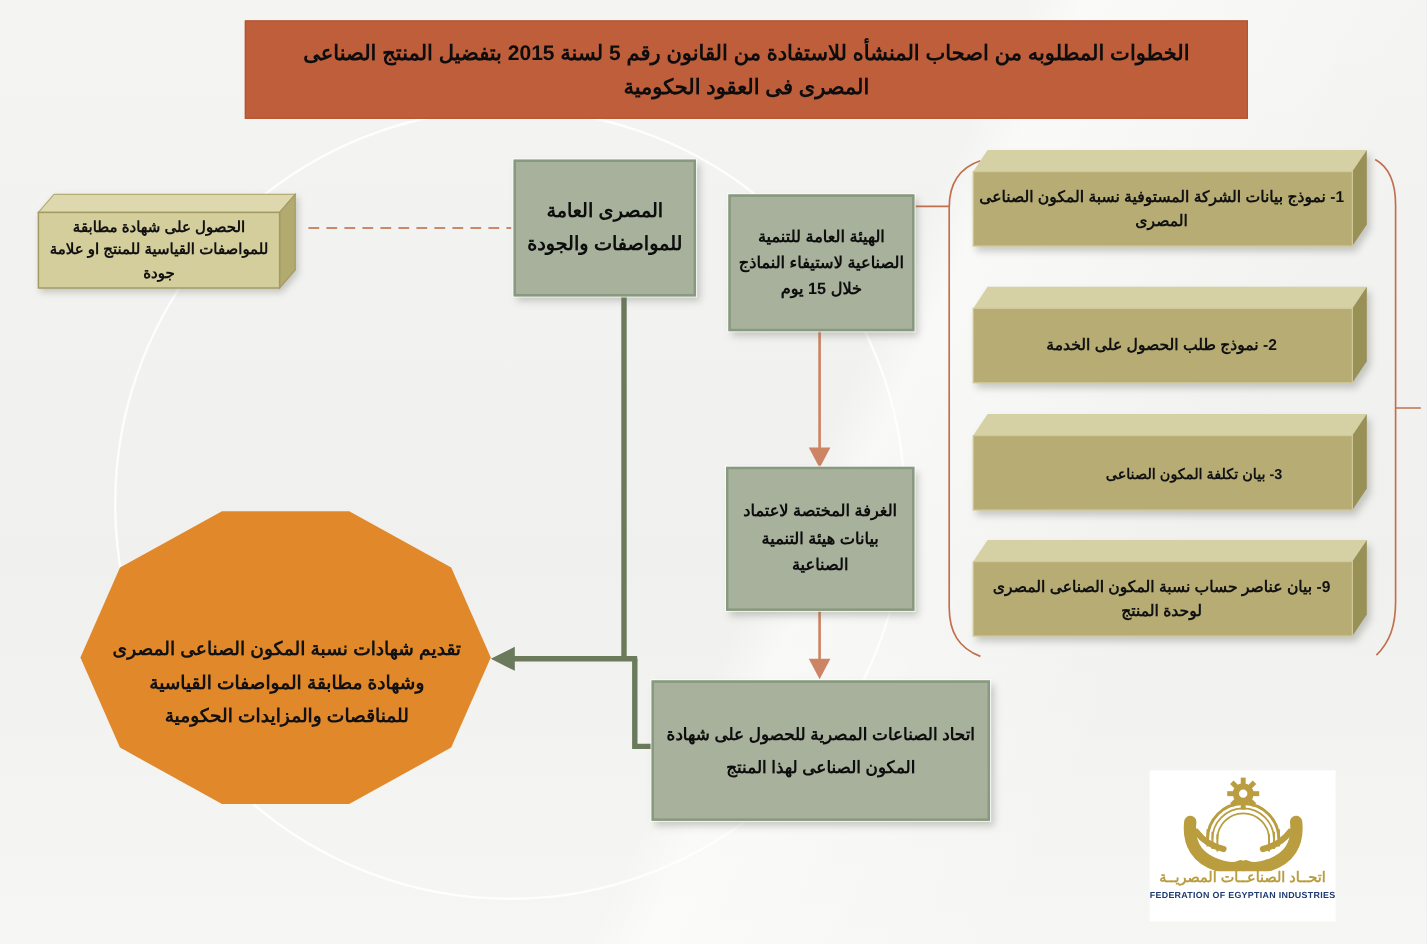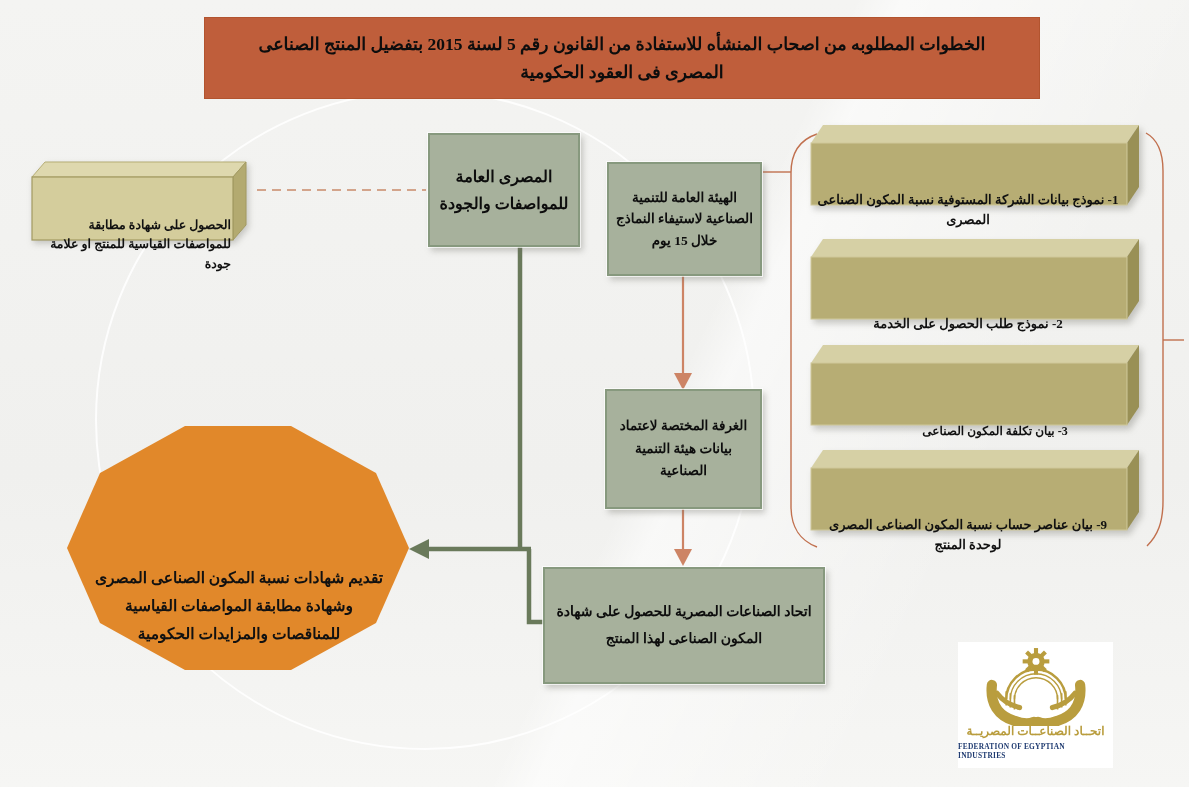--- a/index.html
+++ b/index.html
@@ -1,31 +1,31 @@
 <!DOCTYPE html>
 <html lang="ar"><head>
 <meta charset="utf-8">
 <style>
   html,body{margin:0;padding:0;background:#e8e8e6;}
   *{box-sizing:border-box;}
   #canvas{
     position:relative;width:1189px;height:787px;overflow:hidden;
-    font-family:Liberation Serif, serif;
+    font-family:Liberation Sans, sans-serif;
     background:
       linear-gradient(115deg, rgba(255,255,255,0) 55%, rgba(255,255,255,.55) 58%, rgba(255,255,255,0) 78%),
       linear-gradient(180deg,#f4f4f2 0%,#f0f0ee 60%,#f6f6f4 100%);
     padding-left: 36px;
   }
   .bg-circle{
     position:absolute;left:95px;top:90px;width:660px;height:660px;border-radius:50%;
     border:2px solid rgba(255,255,255,.85);z-index:0;pointer-events:none;
   }
   .layer{position:absolute;left:0;top:0;z-index:1;}
   .txt{position:absolute;z-index:2;direction:rtl;text-align:center;color:#111;
-       font-weight:700;display:flex;align-items:center;justify-content:center;margin-top:36px;}
+       font-weight:700;display:flex;align-items:center;justify-content:center;}
   .header{
     position:absolute;left:204px;top:17px;width:836px;height:82px;z-index:2;
     background:#bf5e3b;border:1px solid #b2542f;
     display:flex;align-items:center;justify-content:center;
   }
   .header span{direction:rtl;text-align:center;color:#0d0d0d;font-weight:700;
     font-size:17.5px;line-height:1.6;padding:0 28px;}
   .gbox{
     position:absolute;z-index:2;background:#a7b19c;border:2px solid #87997e;
     box-shadow:0 0 0 1px rgba(255,255,255,.7), 3px 4px 6px rgba(110,110,100,.35);
@@ -101,21 +101,21 @@
       <rect x="811" y="468" width="316" height="62" fill="#b7ad74" stroke="#cfc89a" stroke-width="1"></rect>
     </g>
 
     <polygon points="409,548 376,473 291,426 185,426 100,473 67,548 100,623 185,670 291,670 376,623" fill="#e1882a"></polygon>
   </svg>
 
   <div class="header">
     <span>الخطوات المطلوبه من اصحاب المنشأه  للاستفادة من القانون رقم 5 لسنة 2015 بتفضيل المنتج الصناعى المصرى فى العقود الحكومية</span>
   </div>
 
-  <div class="txt" style="left:34px;top:181px;width:197px;height:56px;font-size:12.5px;line-height:1.55;text-align:right;">
+  <div class="txt" style="left:34px;top:181px;width:197px;height:56px;font-size:12.5px;line-height:1.55;">
     <span>الحصول على شهادة مطابقة للمواصفات القياسية للمنتج او علامة جودة</span>
   </div>
 
   <div class="gbox" style="left:428px;top:133px;width:152px;height:114px;">
     <span style="font-size:16px;line-height:1.7;">المصرى العامة للمواصفات والجودة</span>
   </div>
 
   <div class="gbox" style="left:607px;top:131px;width:155px;height:114px;margin-top:31px;">
     <span style="font-size:13.5px;line-height:1.6;">الهيئة العامة للتنمية الصناعية لاستيفاء النماذج خلال 15 يوم</span>
   </div>

